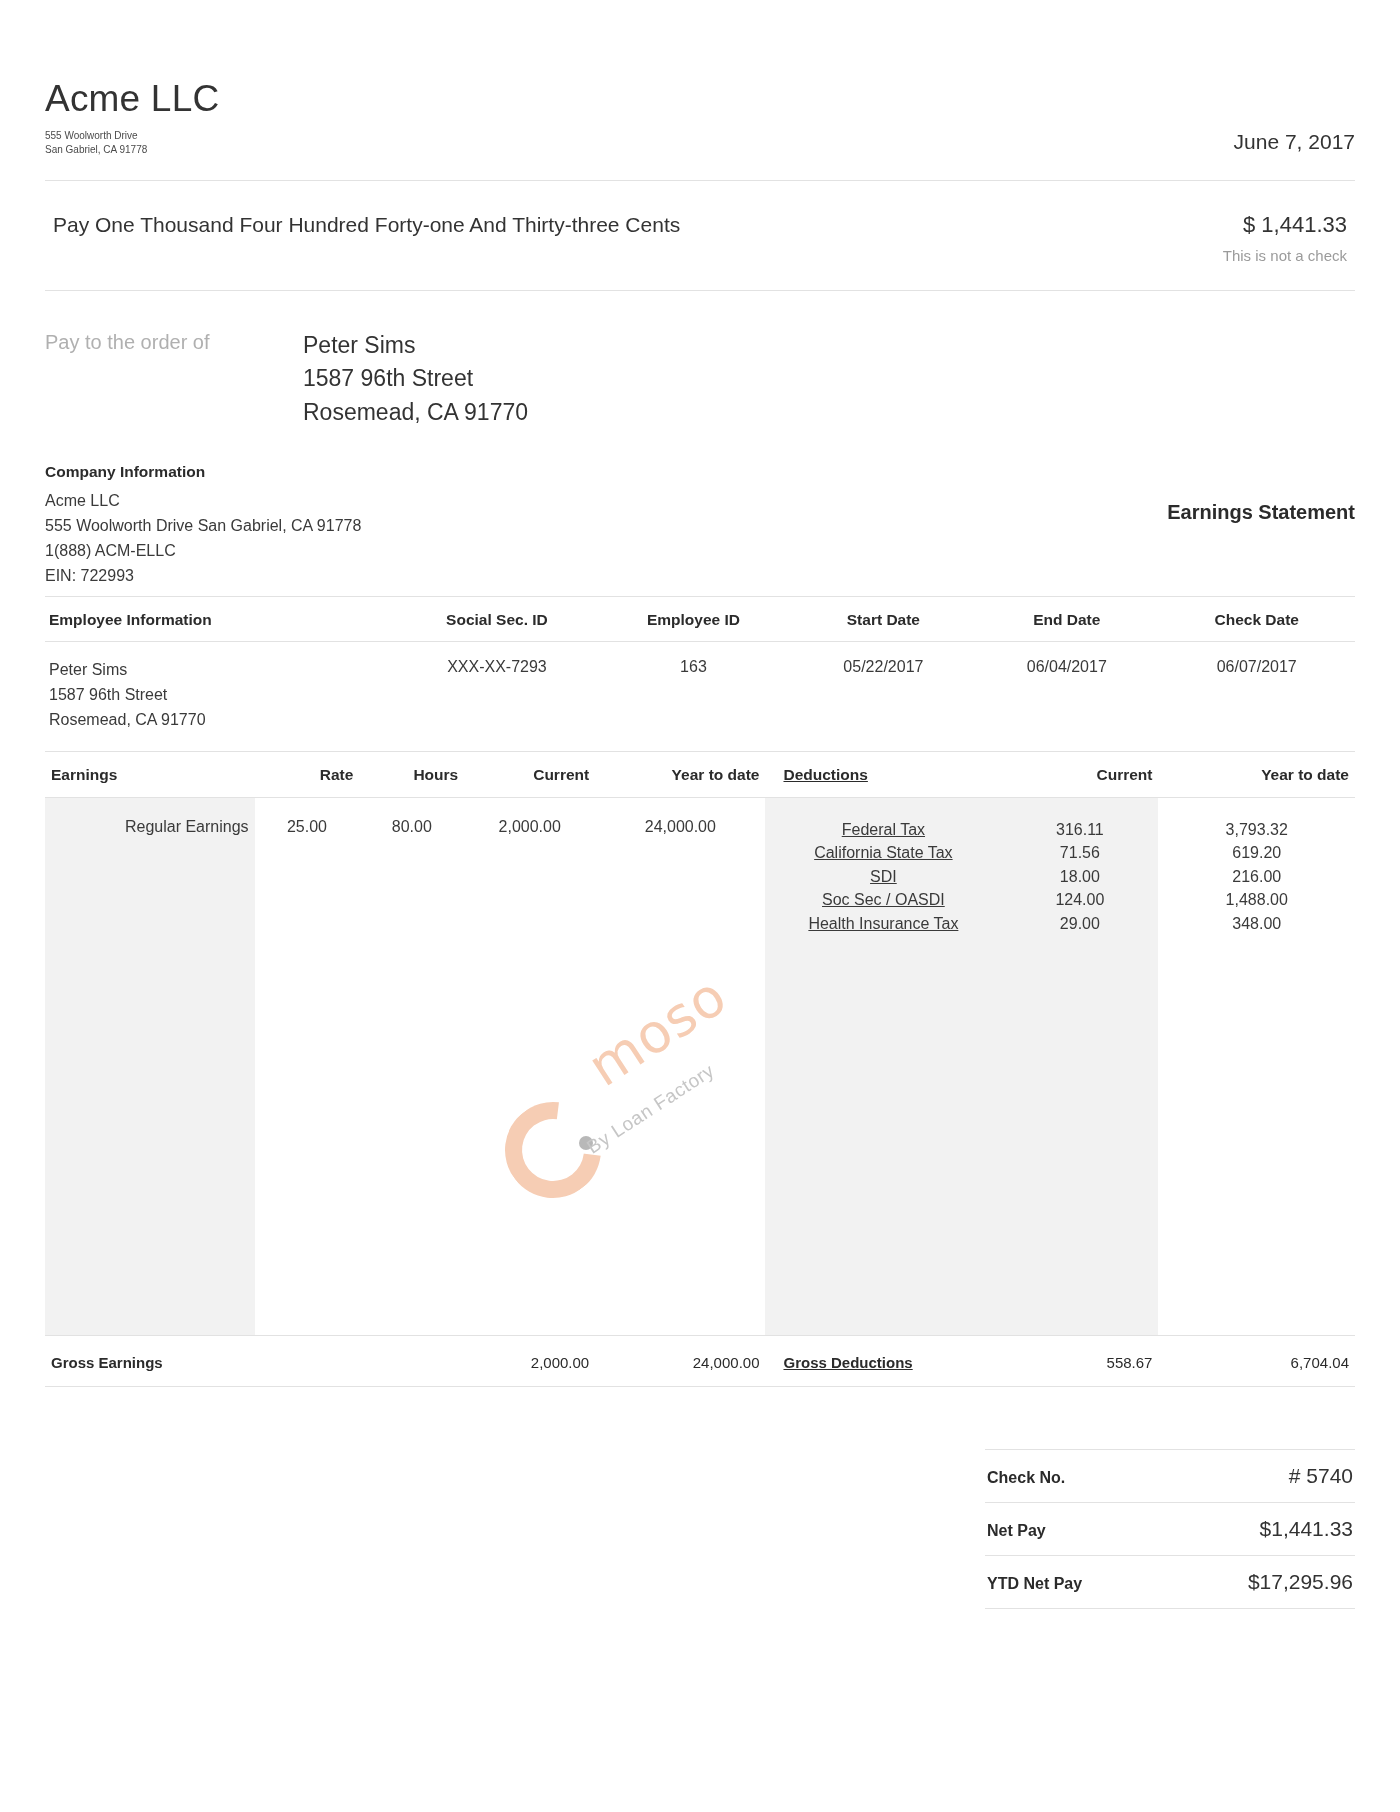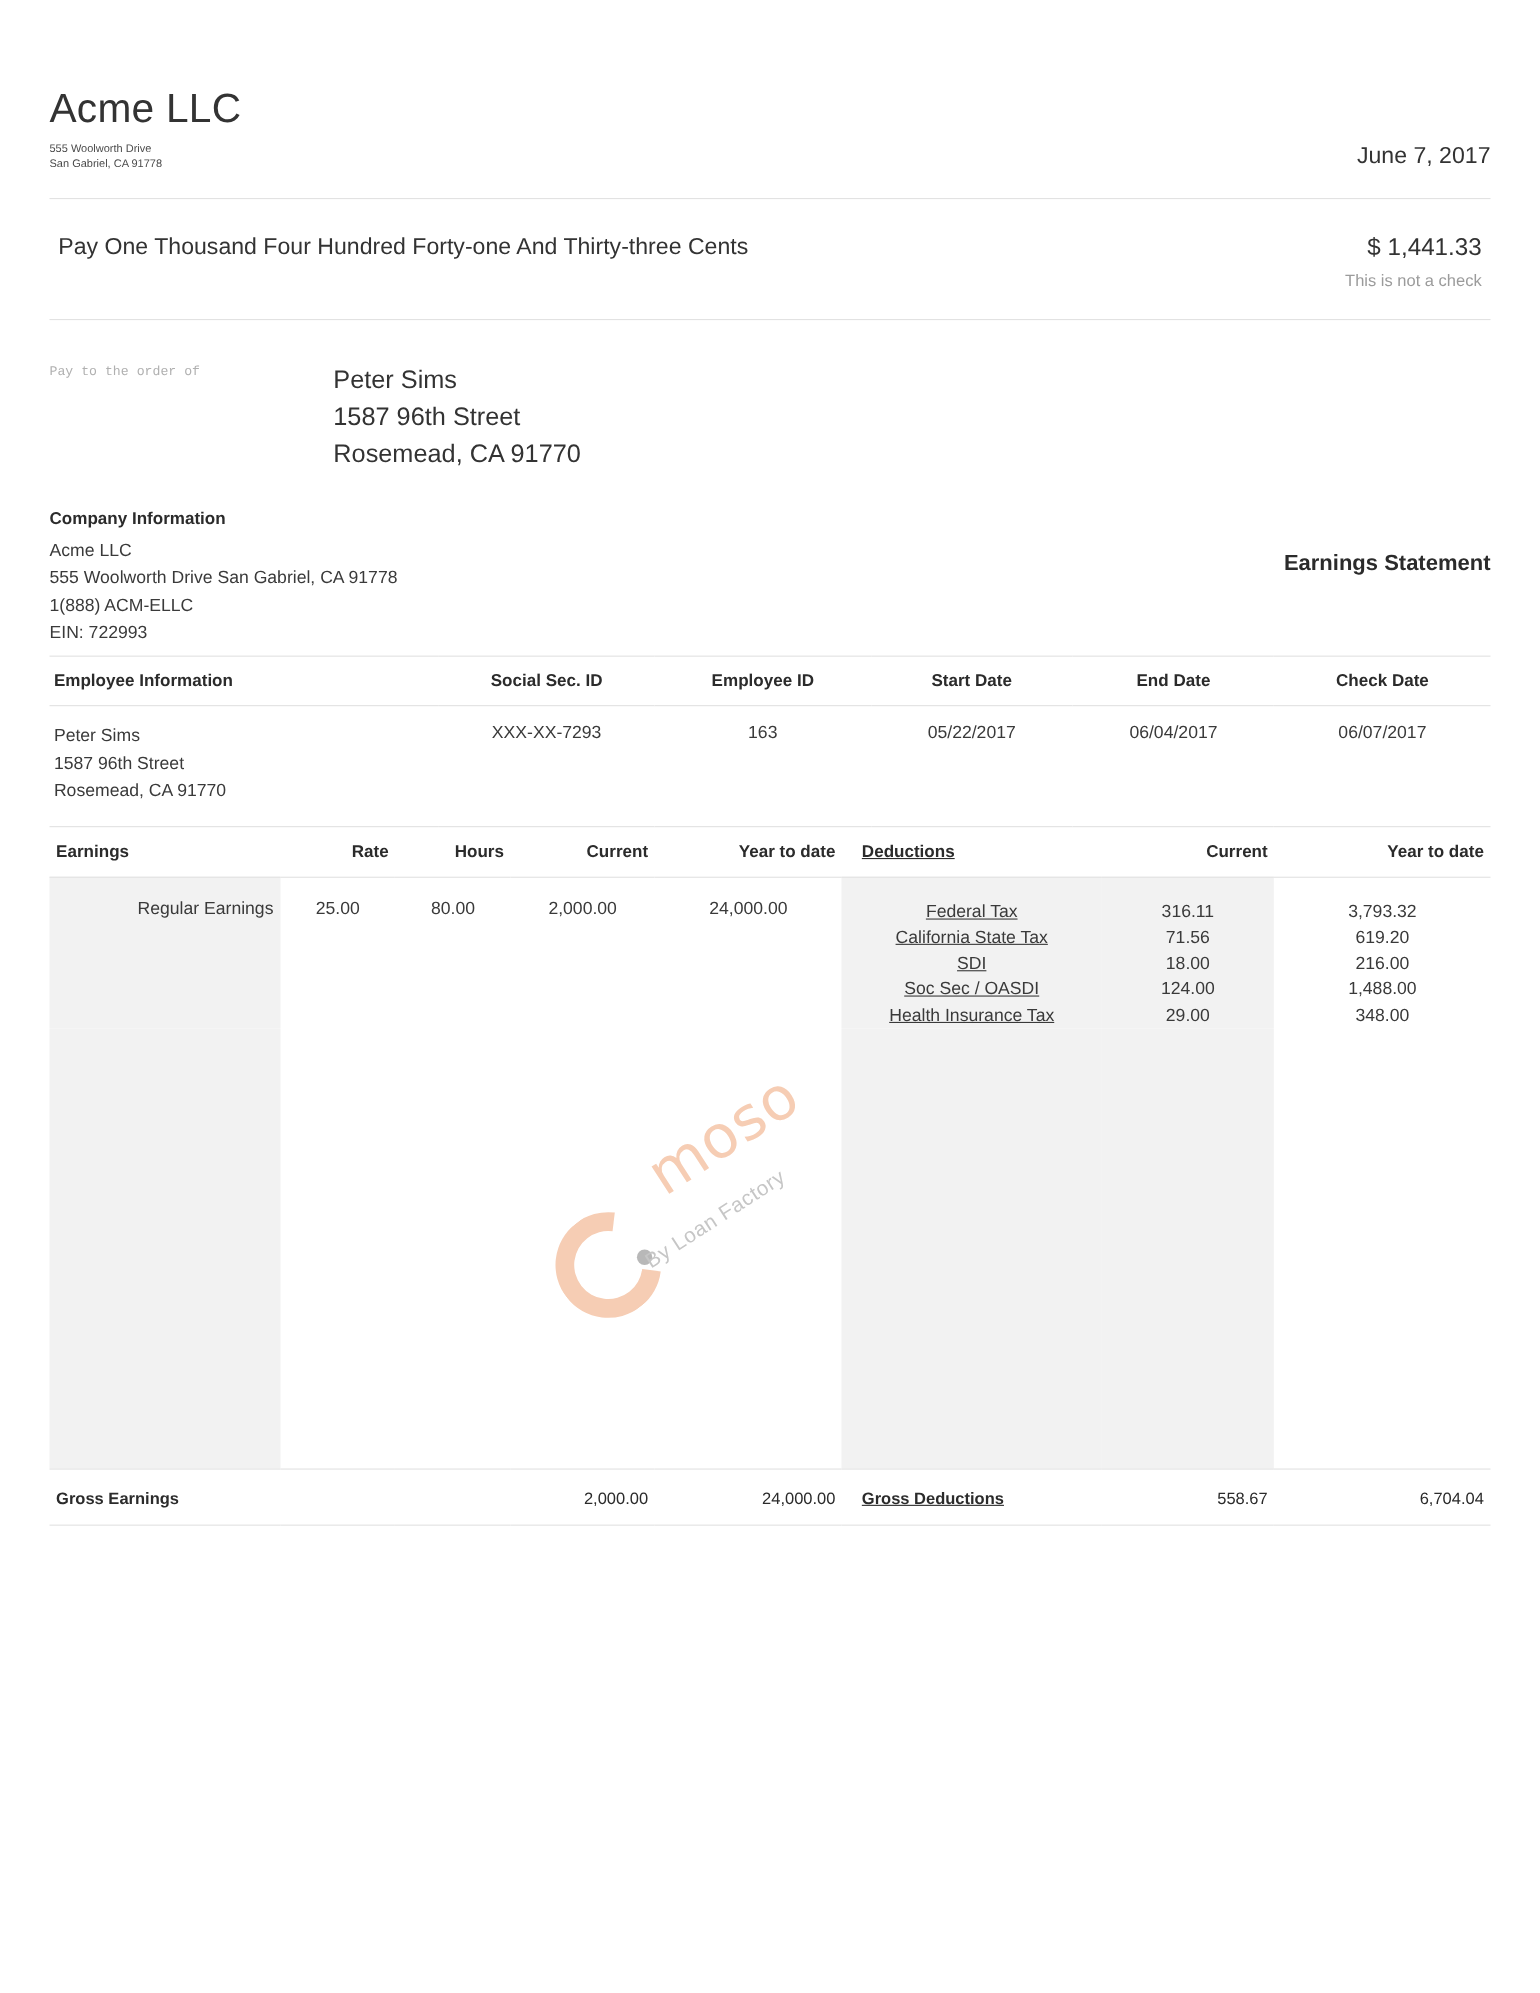--- a/index.html
+++ b/index.html
@@ -79,26 +79,25 @@
     margin-top: 8px;
   }
 
   
   .payee-row {
     display: flex;
     align-items: flex-start;
     padding: 38px 8px 26px 0;
   }
   .payee-label {
-    font-size: 12px;
+    font-size: 20px;
     color: #b0b0b0;
     width: 258px;
     flex: 0 0 258px;
     padding-top: 2px;
-    font-family: Liberation Mono, monospace;
   }
   .payee-block {
     font-size: 23px;
     color: #333333;
     line-height: 1.45;
   }
 
   
   .info-row {
     display: flex;
@@ -396,20 +395,34 @@
         <td></td>
         <td class="plain">2,000.00</td>
         <td class="plain">24,000.00</td>
         <td class="ded-name">Gross Deductions</td>
         <td class="plain">558.67</td>
         <td class="plain">6,704.04</td>
       </tr>
     </tbody>
   </table>
 
+  <div class="summary">
+    <div class="summary-row">
+      <span class="summary-label">Check No.</span>
+      <span class="summary-value"># 5740</span>
+    </div>
+    <div class="summary-row">
+      <span class="summary-label">Net Pay</span>
+      <span class="summary-value">$1,441.33</span>
+    </div>
+    <div class="summary-row">
+      <span class="summary-label">YTD Net Pay</span>
+      <span class="summary-value">$17,295.96</span>
+    </div>
+  </div>
 
   <div class="watermark">
     <div class="wm-c"></div>
     <div class="wm-dot"></div>
     <div class="wm-word">moso</div>
     <div class="wm-sub">By Loan Factory</div>
   </div>
 
 </div>
 

